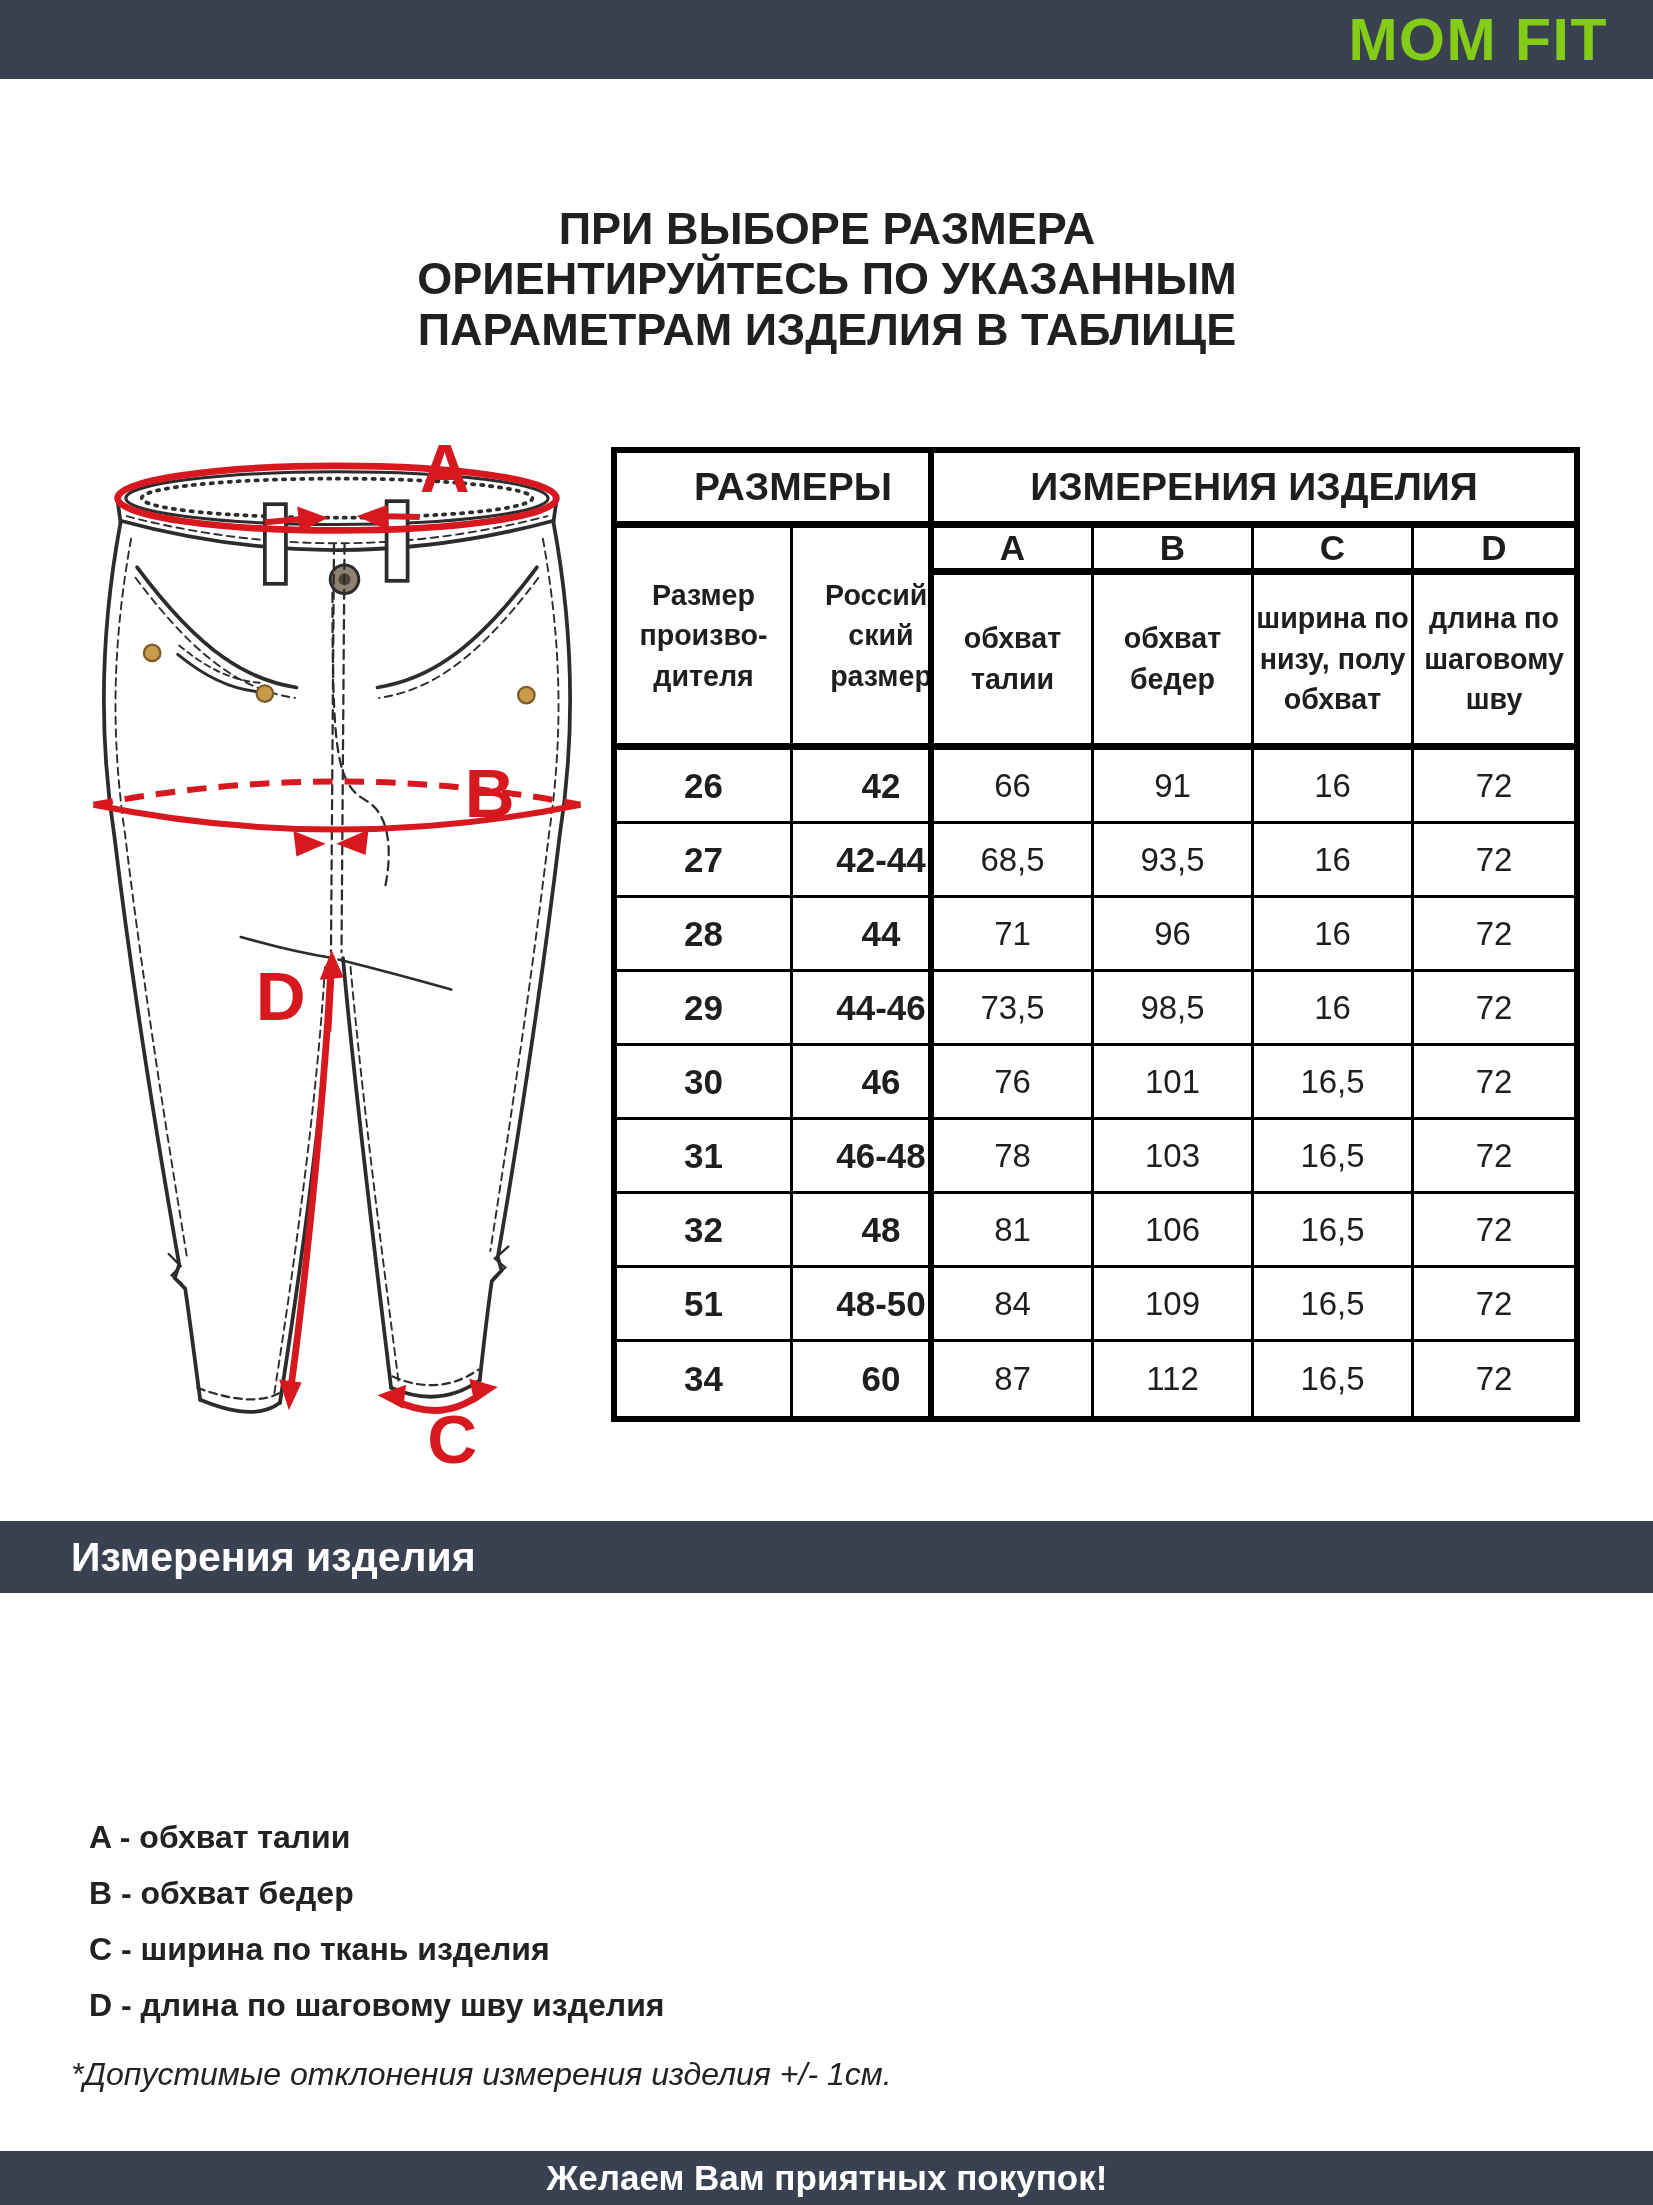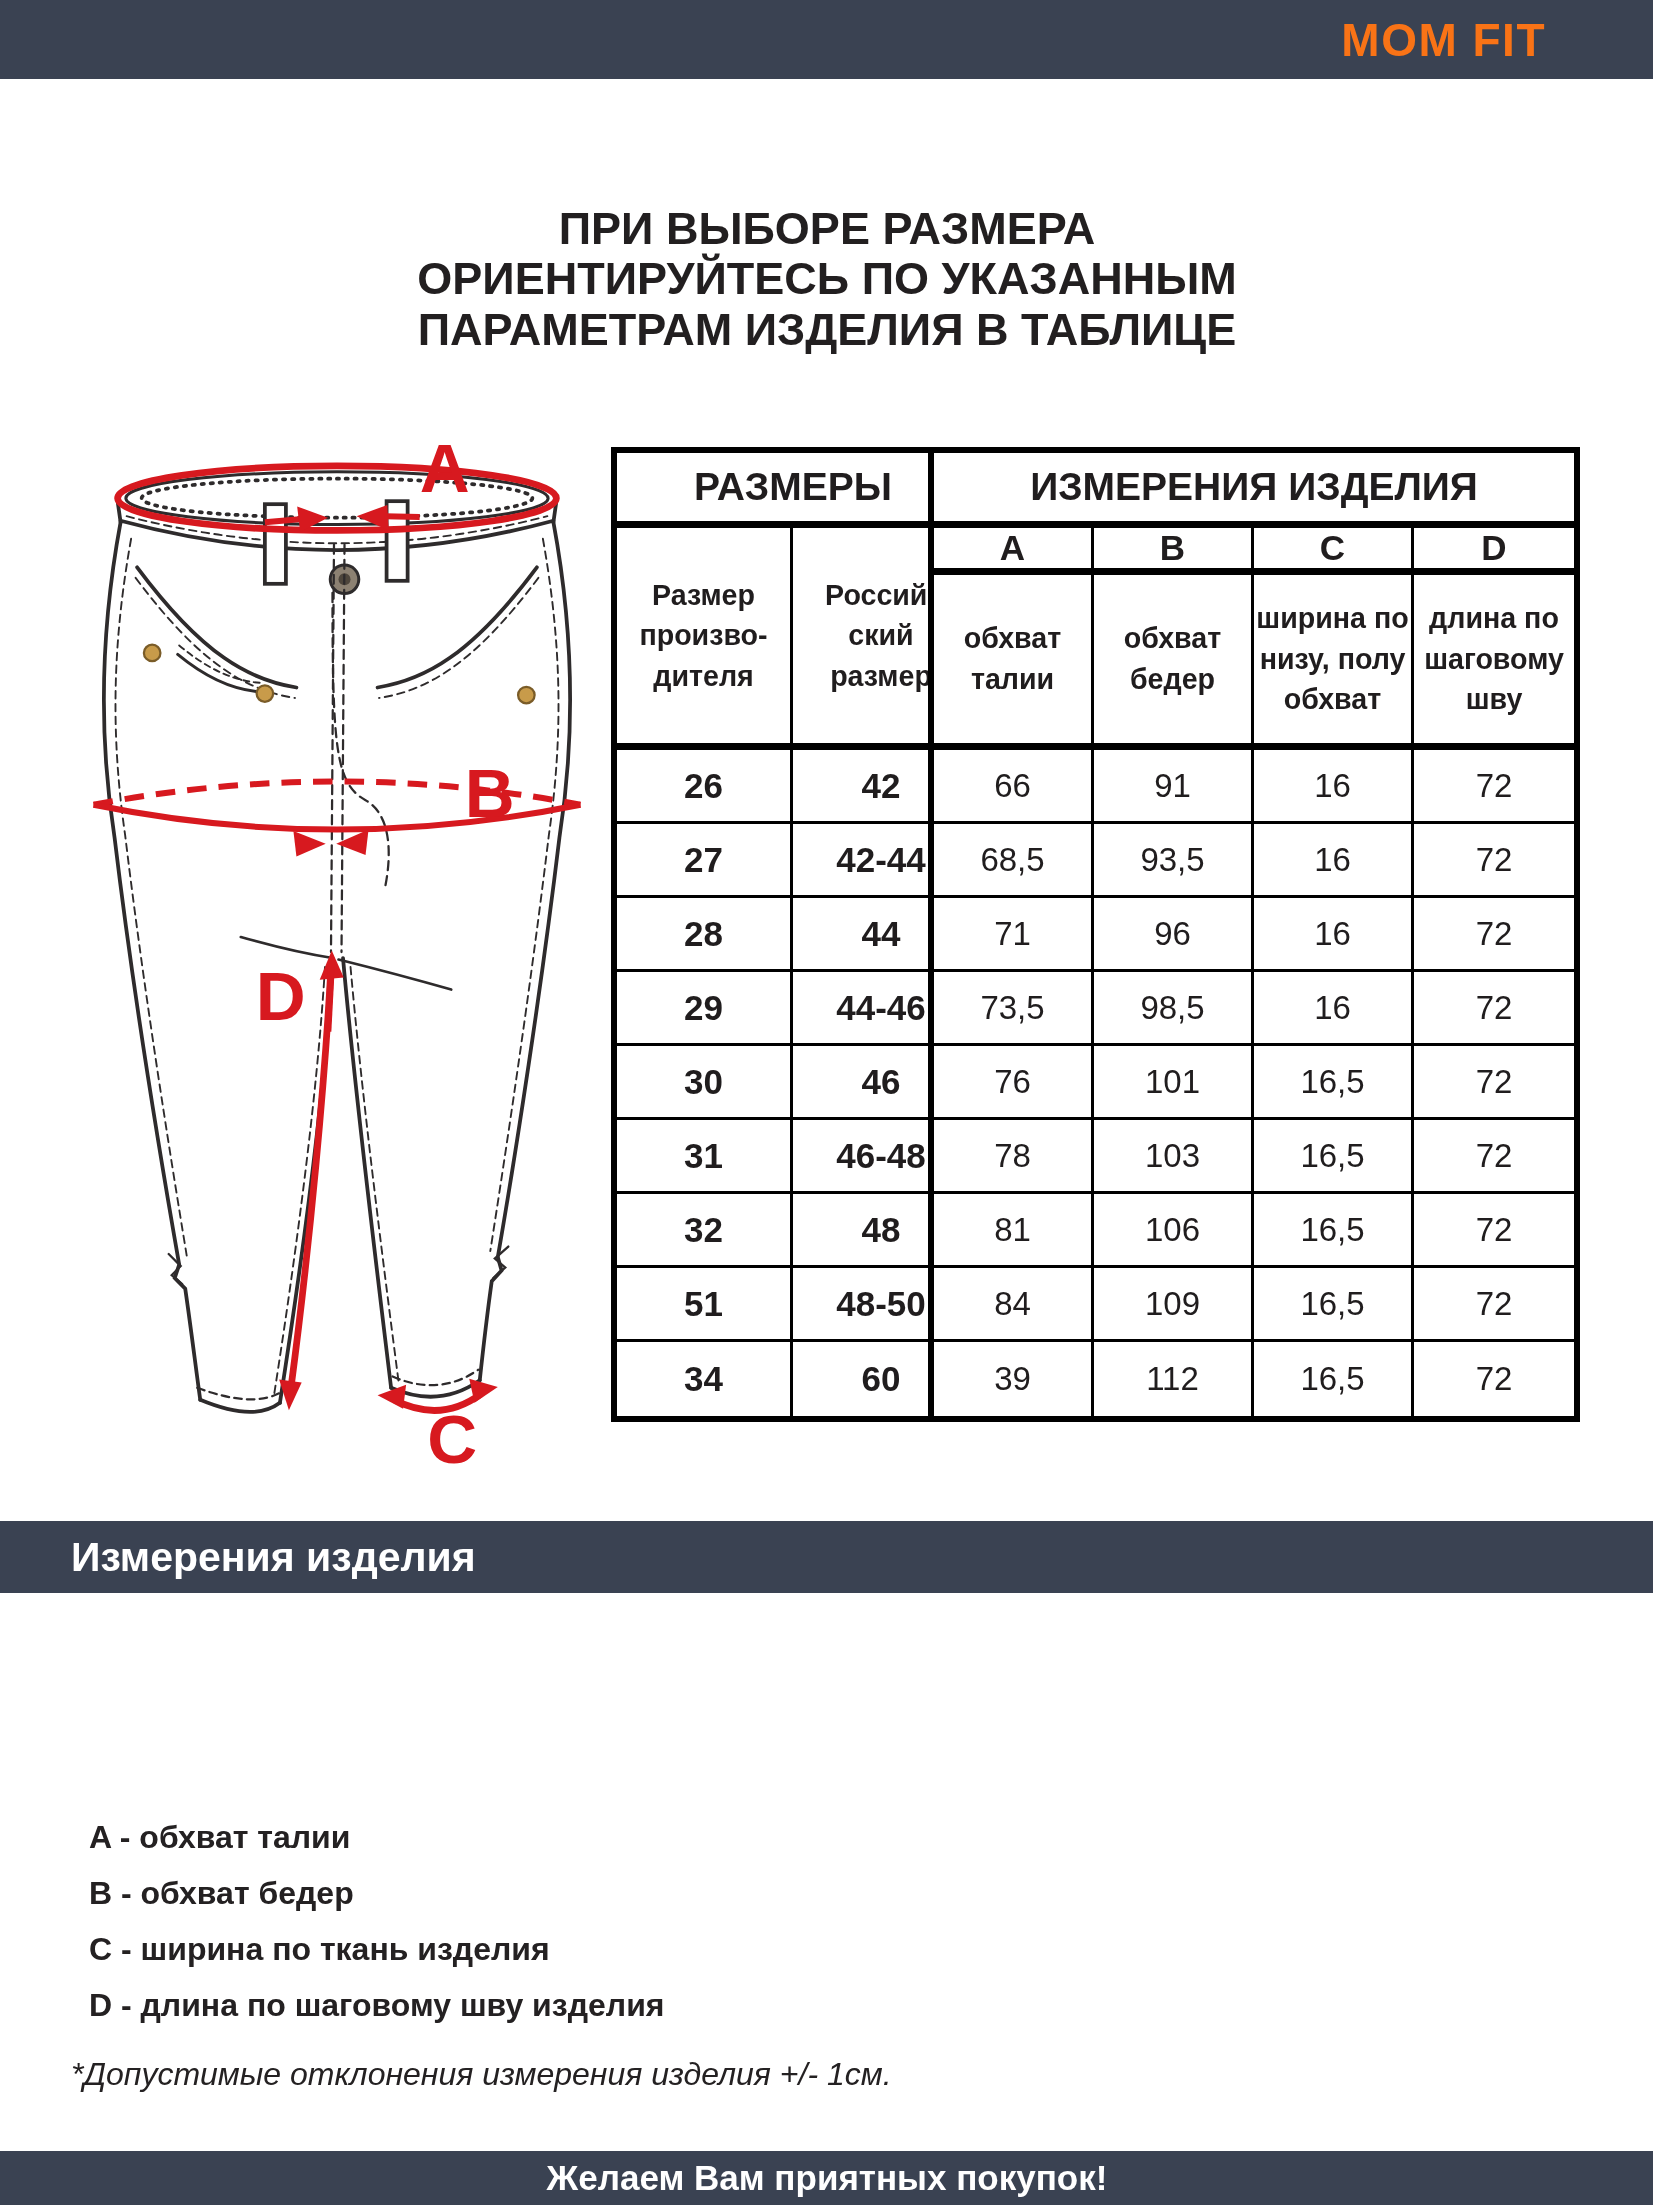--- a/index.html
+++ b/index.html
@@ -2,21 +2,21 @@
 <html style="font-size:12px"><head>
 <meta charset="utf-8">
 <style>
   html,body{margin:0;padding:0;background:#fff;}
   .page{position:relative;width:1654px;height:2205px;background:#ffffff;overflow:hidden;
         font-family:"Liberation Sans","DejaVu Sans",sans-serif;color:#201d1e;}
 
   
   .topbar{position:absolute;left:0;top:0;width:1654px;height:79px;background:#3a4252;
           display:flex;align-items:center;justify-content:flex-end;}
-  .brand{color:#f97316;font-weight:bold;font-size:46px;letter-spacing:1.5px;padding-right:108px;}
+  .brand{color:#84cc16;font-weight:bold;font-size:59px;letter-spacing:1.5px;padding-right:46px;}
 
   
   .intro{position:absolute;left:0;top:204px;width:1654px;text-align:center;
          font-size:45px;line-height:1.12;font-weight:bold;white-space:pre-line;color:#221f20;}
 
   
   .diagram{position:absolute;left:68px;top:432px;width:541px;height:1037px;}
   .rl{fill:#d7191f;font-family:"Liberation Sans","DejaVu Sans",sans-serif;font-weight:bold;font-size:92px;}
 
   
@@ -218,21 +218,21 @@
       <div class="cell rdata">16,5</div>
       <div class="cell rdata">72</div>
       <div class="cell rdata">81</div>
       <div class="cell rdata">106</div>
       <div class="cell rdata">16,5</div>
       <div class="cell rdata">72</div>
       <div class="cell rdata">84</div>
       <div class="cell rdata">109</div>
       <div class="cell rdata">16,5</div>
       <div class="cell rdata">72</div>
-      <div class="cell rdata">39</div>
+      <div class="cell rdata">87</div>
       <div class="cell rdata">112</div>
       <div class="cell rdata">16,5</div>
       <div class="cell rdata">72</div>
     </div>
 
   <div class="sectionbar">
     <span>Измерения изделия</span>
   </div>
 
 

